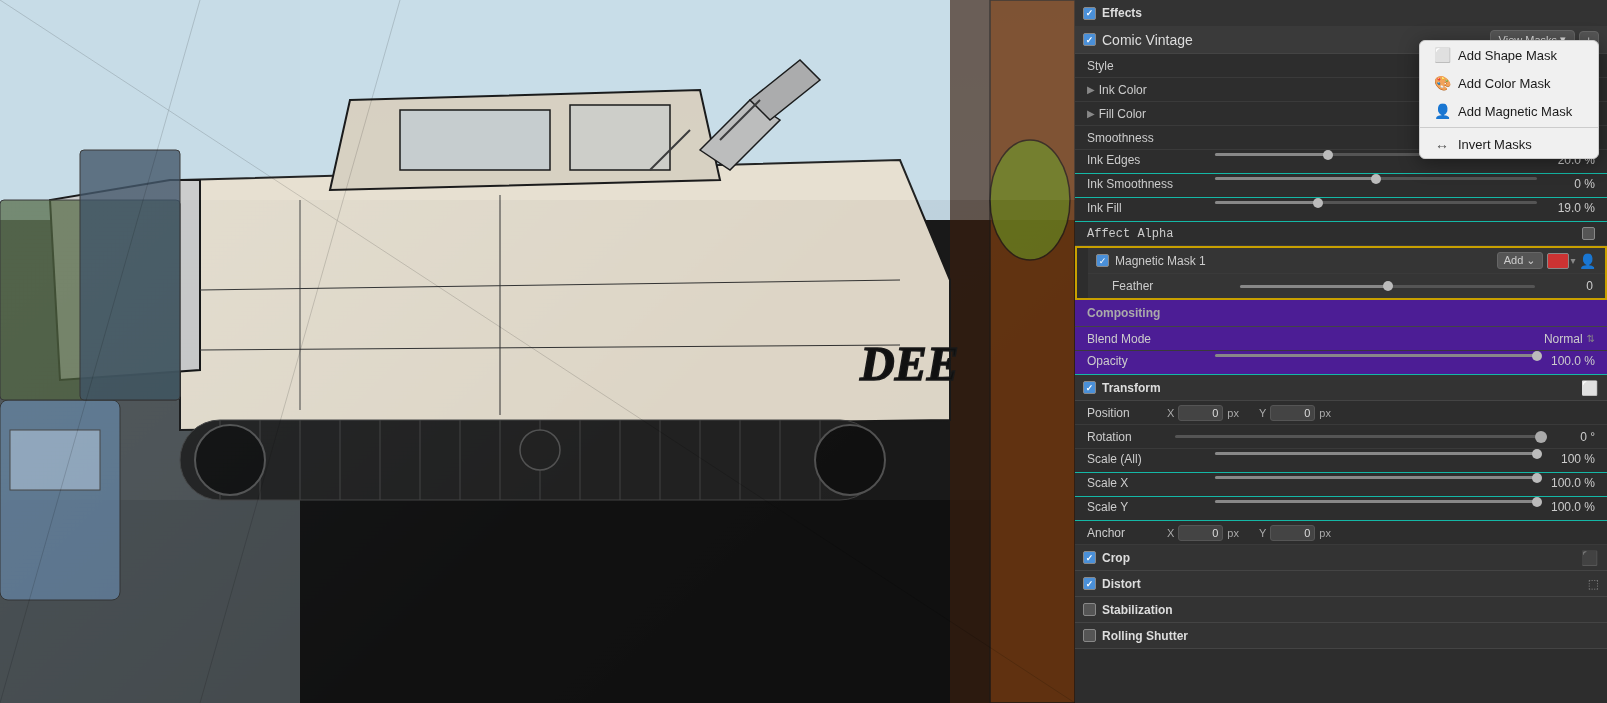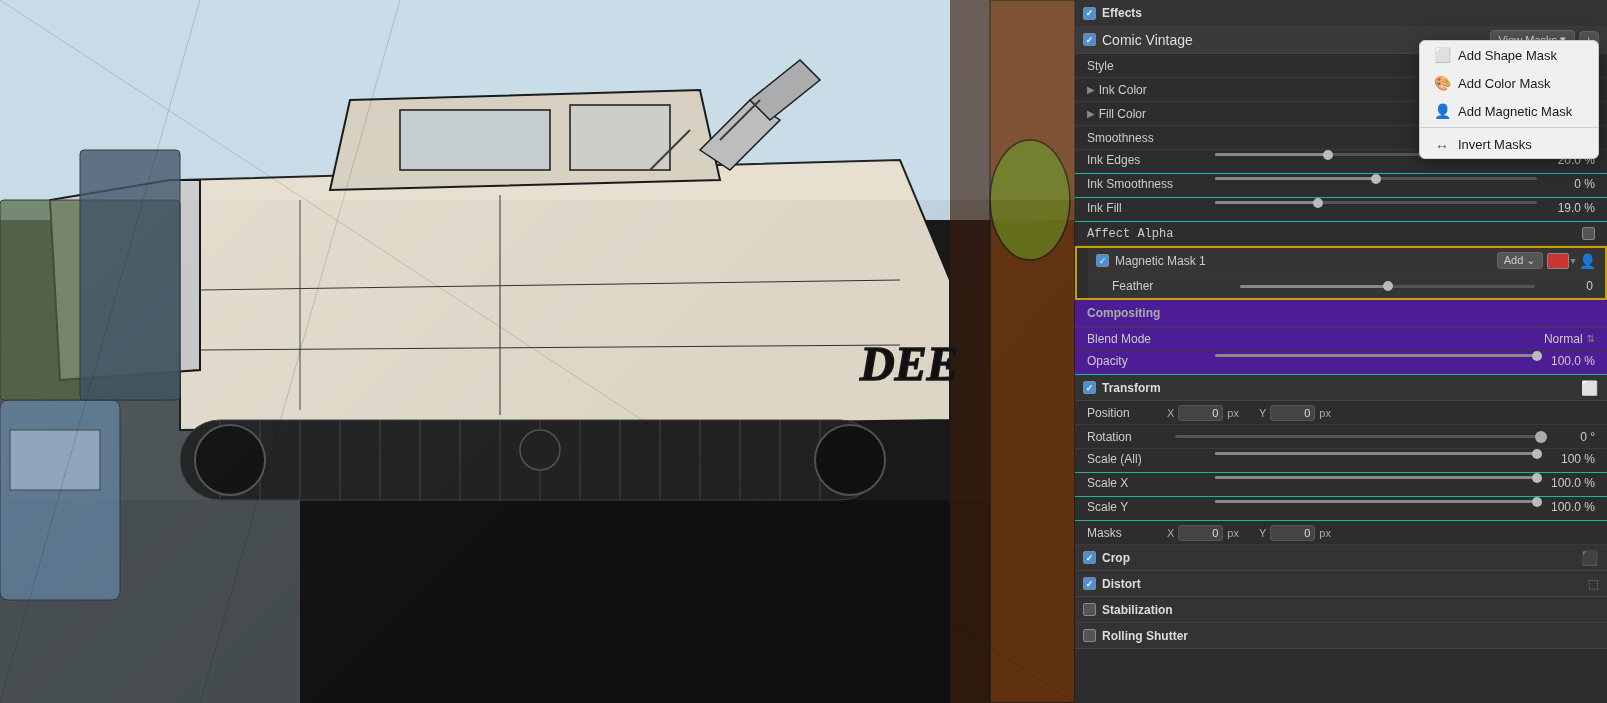--- a/index.html
+++ b/index.html
@@ -780,21 +780,21 @@
         <div class="slider-fill" style="width:100%;"></div>
         <div class="slider-thumb" style="left:100%;"></div>
       </div>
       <span class="slider-value">
         <span>100.0</span>
         <span>%</span>
       </span>
     </div>
 
     <div class="xy-row">
-      <span class="xy-label">Masks</span>
+      <span class="xy-label">Anchor</span>
       <div class="xy-field">
         <span class="xy-axis">X</span>
         <input class="xy-value" value="0" readonly="" style="">
         <span class="xy-unit">px</span>
       </div>
       <div style="width:20px;"></div>
       <div class="xy-field">
         <span class="xy-axis">Y</span>
         <input class="xy-value" value="0" readonly="" style="">
         <span class="xy-unit">px</span>

